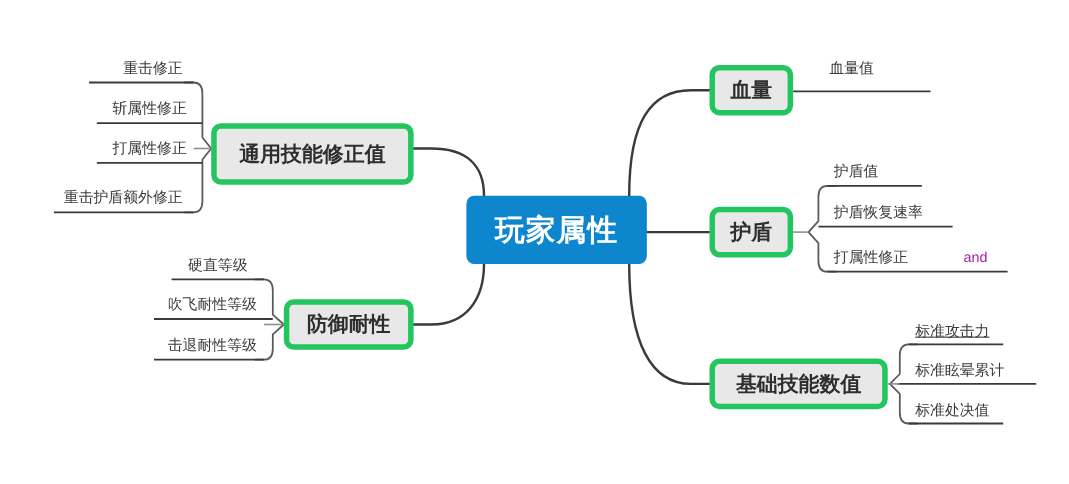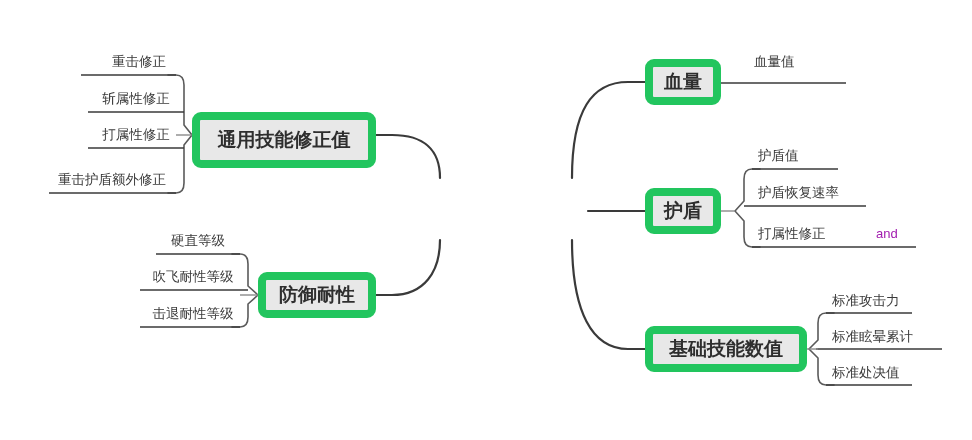--- a/index.html
+++ b/index.html
@@ -41,21 +41,21 @@
     font-weight: bold;
     letter-spacing: 1px;
     border: 1px solid #0e86ce;
     border-radius: 7px;
   }
   .node-branch {
     background: #e8e8e8;
     color: #2e2e2e;
     font-size: 19px;
     font-weight: bold;
-    border: 8px solid #22c55e;
+    border: 5px solid #22c55e;
   }
   .leaf {
     position: absolute;
     font-size: 13.5px;
     color: #3a3a3a;
     white-space: nowrap;
     font-weight: normal;
   }
   .leaf-right { text-align: center; }
   .leaf-left { text-align: center; }
@@ -104,20 +104,23 @@
     <line x1="752" y1="247" x2="916" y2="247" stroke="#3a3a3a" stroke-width="1.6"></line>
     <line x1="721" y1="211" x2="735" y2="211" stroke="#8a8a8a" stroke-width="1.4"></line>
 
     <path d="M 834 313 L 826 313 C 820 313 818 317 818 323 L 818 340 L 809 349 L 818 358 L 818 375 C 818 381 820 385 826 385 L 834 385" fill="none" stroke="#5a5a5a" stroke-width="1.6" stroke-linecap="round" stroke-linejoin="round"></path>
     <line x1="826" y1="313" x2="912" y2="313" stroke="#3a3a3a" stroke-width="1.6"></line>
     <line x1="816" y1="349" x2="942" y2="349" stroke="#3a3a3a" stroke-width="1.6"></line>
     <line x1="826" y1="385" x2="912" y2="385" stroke="#3a3a3a" stroke-width="1.6"></line>
     <line x1="807" y1="349" x2="818" y2="349" stroke="#8a8a8a" stroke-width="1.4"></line>
   </svg>
 
+  <div class="node node-root" style="left:424px; top:178px; width:164px; height:62px;">
+    <span>玩家属性</span>
+  </div>
 
   <div class="node node-branch" style="left:192px; top:112px; width:184px; height:56px;">
     <span>通用技能修正值</span>
   </div>
   <div class="leaf leaf-left" style="left:99px; top:53px; width:80px; text-align:center;">
     <span>重击修正</span>
   </div>
   <div class="leaf leaf-left" style="left:92px; top:90px; width:88px; text-align:center;">
     <span>斩属性修正</span>
   </div>
@@ -160,21 +163,21 @@
   <div class="leaf leaf-right" style="left:758px; top:225px;">
     <span>打属性修正</span>
   </div>
   <div class="annot" style="left:876px; top:226px;">
     <span>and</span>
   </div>
 
   <div class="node node-branch" style="left:645px; top:326px; width:162px; height:46px;">
     <span>基础技能数值</span>
   </div>
-  <div class="leaf leaf-right" style="left:832px; top:292px;">
+  <div class="leaf leaf-right" style="left:832px; top:292px;text-decoration:underline;">
     <span>标准攻击力</span>
   </div>
   <div class="leaf leaf-right" style="left:832px; top:328px;">
     <span>标准眩晕累计</span>
   </div>
   <div class="leaf leaf-right" style="left:832px; top:364px;">
     <span>标准处决值</span>
   </div>
 
 </div>

